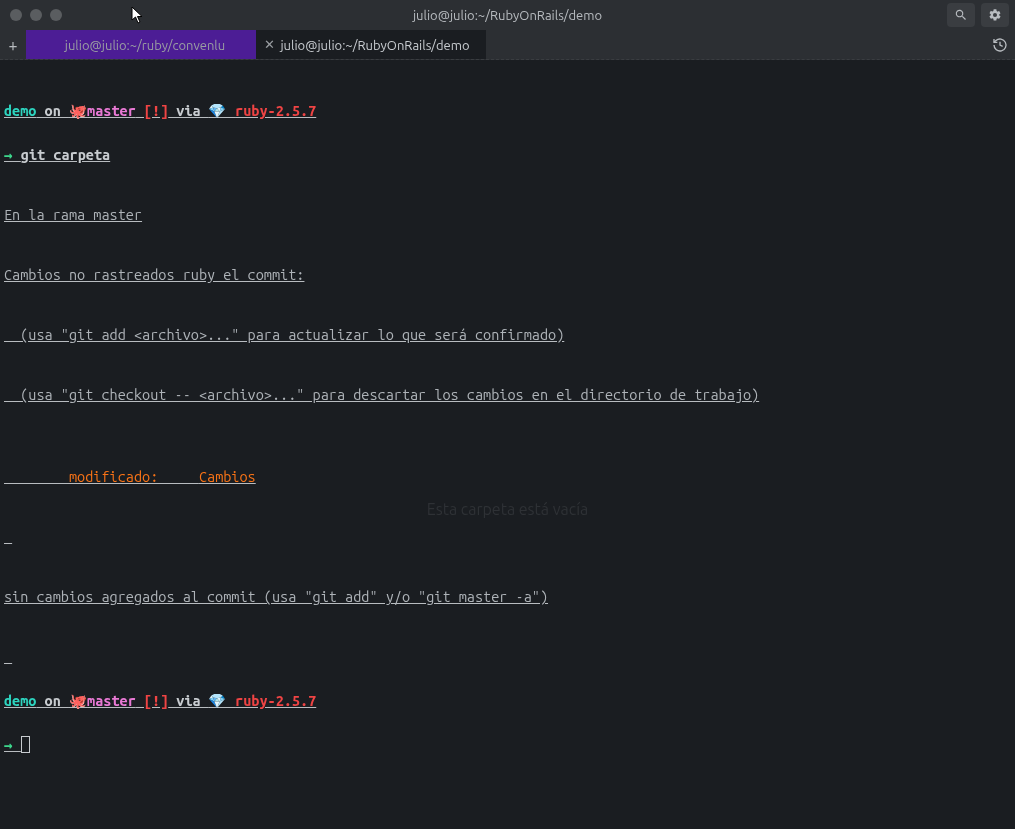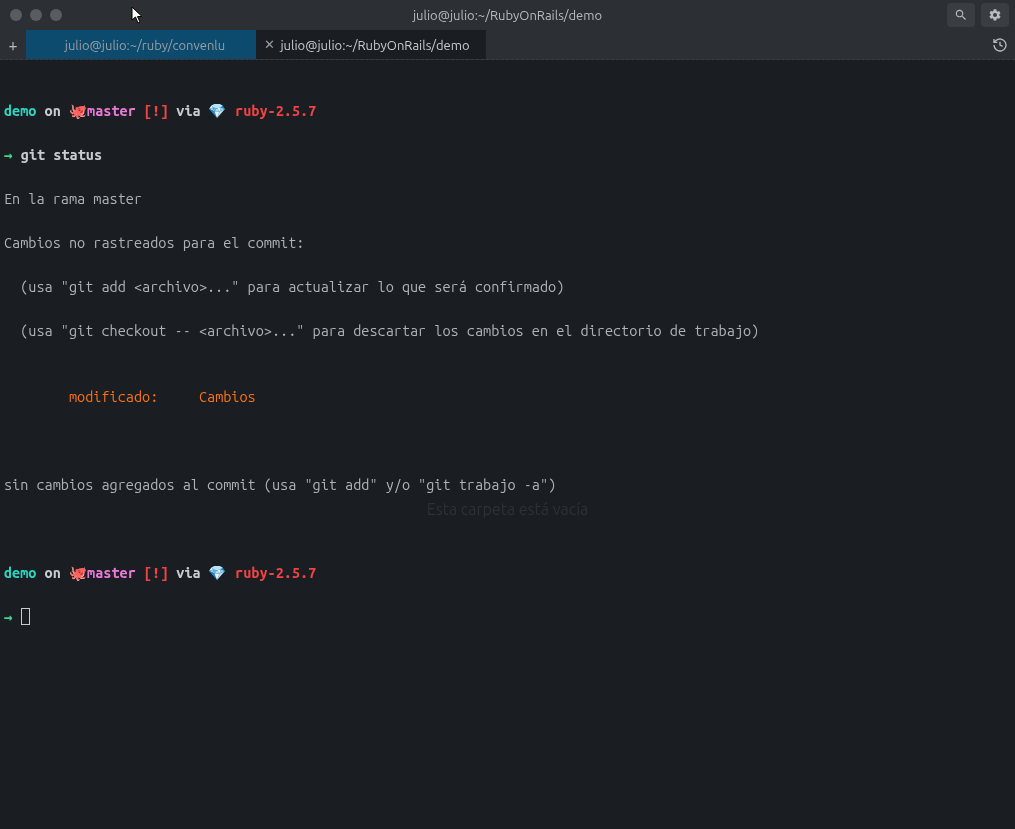--- a/index.html
+++ b/index.html
@@ -76,48 +76,49 @@
     font-size: 13px;
     min-width: 230px;
     justify-content: center;
     position: relative;
   }
   .tab.active {
     background: #1a1d21;
     color: #c8ccd0;
   }
   .tab.inactive {
-    background: #0c4a6e;
+    background: #4c1d95;
   }
   .tab-close {
     position: absolute;
     left: 8px;
     color: #9a9ea2;
     font-size: 13px;
     line-height: 1;
   }
   .history-icon {
     margin-left: auto;
     width: 30px;
     display: flex;
     align-items: center;
     justify-content: center;
   }
   .history-icon svg { width: 16px; height: 16px; fill: none; stroke: #b8bcc0; stroke-width: 2; }
   .terminal {
     padding: 18px 4px 4px 4px;
     line-height: 22px;
     white-space: pre;
+    text-decoration: underline;
   }
   .teal { color: #2dd4bf; font-weight: bold; }
   .white { color: #c8ccd0; font-weight: bold; }
   .magenta { color: #e879d4; font-weight: bold; }
   .red { color: #ef4444; font-weight: bold; }
   .ruby { color: #ef4444; font-weight: bold; }
-  .normal { color: #aeb3b8; font-weight: normal; }
+  .normal { color: #aeb3b8; font-weight: normal; margin-top: 16px; }
   .arrow { color: #3dd68c; font-weight: bold; }
   .cmd { color: #c8ccd0; font-weight: bold; }
   .modif { color: #f97316; }
   .ghost {
     position: absolute;
     top: 500px;
     left: 50%;
     transform: translateX(-50%);
     color: #2e3135;
     font-family: Ubuntu, "Segoe UI", sans-serif;
@@ -173,29 +174,29 @@
     <svg viewBox="0 0 24 24">
         <path d="M3 12a9 9 0 1 0 3-6.7L3 8"></path>
         <polyline points="3 3 3 8 8 8"></polyline>
         <polyline points="12 7 12 12 16 14"></polyline>
       </svg>
   </div>
 </div>
 
 <div class="terminal">
 <div><span class="teal">demo</span><span class="white"> on </span><span class="magenta">🐙</span><span class="magenta">master</span><span class="red"> [!]</span><span class="white"> via </span><span>💎 </span><span class="ruby">ruby-2.5.7</span></div>
-<div><span class="arrow">→ </span><span class="cmd">git status</span></div>
+<div><span class="arrow">→ </span><span class="cmd">git carpeta</span></div>
 <div class="normal">En la rama master</div>
-<div class="normal">Cambios no rastreados para el commit:</div>
+<div class="normal">Cambios no rastreados ruby el commit:</div>
 <div class="normal">  (usa "git add &lt;archivo&gt;..." para actualizar lo que será confirmado)</div>
 <div class="normal">  (usa "git checkout -- &lt;archivo&gt;..." para descartar los cambios en el directorio de trabajo)</div>
 <div class="normal"></div>
 <div><span class="modif">        modificado:     </span><span class="modif">Cambios</span></div>
 <div class="normal">&nbsp;</div>
-<div class="normal">sin cambios agregados al commit (usa "git add" y/o "git trabajo -a")</div>
+<div class="normal">sin cambios agregados al commit (usa "git add" y/o "git master -a")</div>
 <div class="normal">&nbsp;</div>
 <div><span class="teal">demo</span><span class="white"> on </span><span class="magenta">🐙</span><span class="magenta">master</span><span class="red"> [!]</span><span class="white"> via </span><span>💎 </span><span class="ruby">ruby-2.5.7</span></div>
 <div><span class="arrow">→ </span><span class="cursor-box"></span></div>
 </div>
 
 <div class="ghost">Esta carpeta está vacía</div>
 
 <div class="mouse-cursor">
   <svg viewBox="0 0 14 18">
       <path d="M1 1 L1 14 L4.5 11 L7 17 L9 16 L6.5 10.5 L11 10.5 Z" fill="#ffffff" stroke="#000" stroke-width="1"></path>

